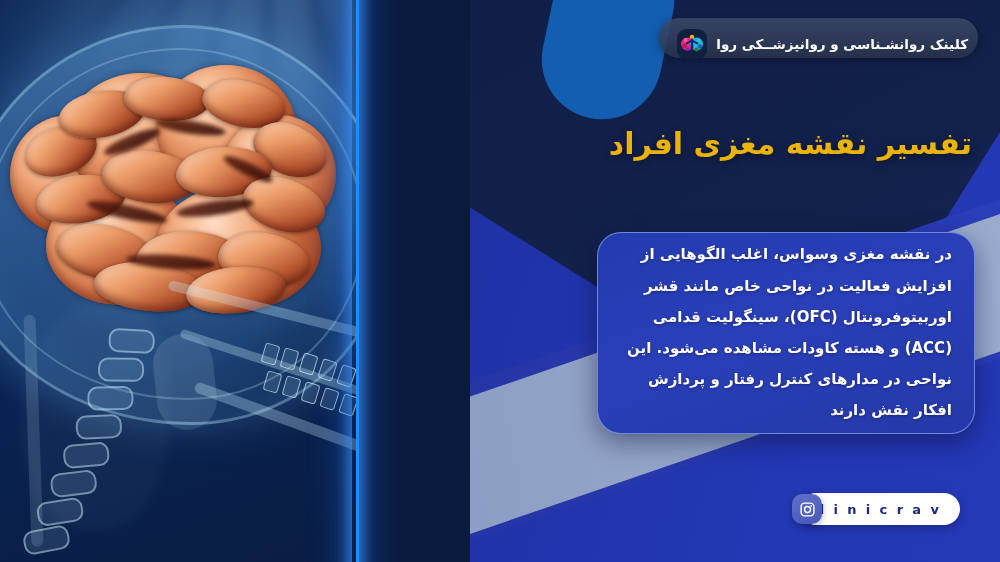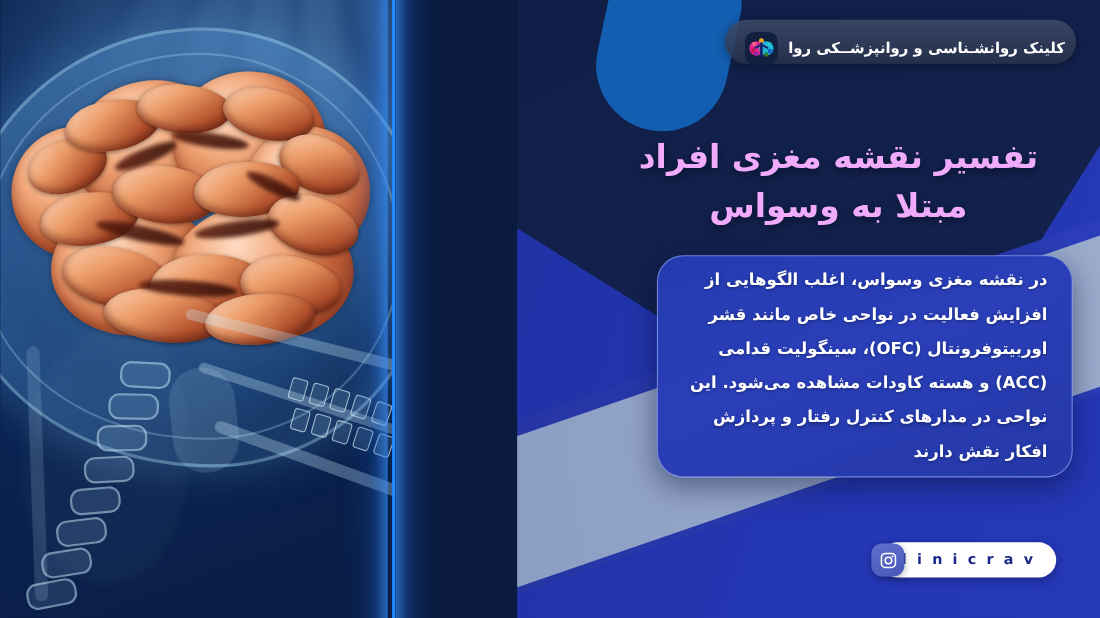--- a/index.html
+++ b/index.html
@@ -137,21 +137,21 @@
     color:#fff;font-size:13.5px;font-weight:bold;white-space:nowrap;letter-spacing:.2px;
   }
   .brand-logo{
     width:30px;height:30px;border-radius:9px;flex:none;
     background:#11203f;display:flex;align-items:center;justify-content:center;
   }
 
   
   .title{
     position:absolute;right:28px;top:122px;width:420px;
-    text-align:center;color:#f0abfc;font-weight:bold;
+    text-align:right;color:#eab308;font-weight:bold;
     font-size:30px;line-height:1.45;letter-spacing:.3px;
     text-shadow:0 2px 8px rgba(0,0,0,.45);
   }
 
   
   .card{
     position:absolute;right:25px;top:232px;width:378px;height:202px;
     border-radius:24px;
     background:linear-gradient(160deg,#243bb0 0%,#2a3fb8 45%,#2438a8 100%);
     border:1px solid rgba(170,195,255,.55);
@@ -299,21 +299,20 @@
         <circle cx="33" cy="35" r="4" fill="#2e7d32"></circle>
         <circle cx="24" cy="10" r="4.5" fill="#f9a825"></circle>
         <rect x="21.5" y="13" width="5" height="26" rx="2.5" fill="#16246b"></rect>
         <path d="M24 17 L13 23 M24 17 L35 23" stroke="#16246b" stroke-width="3.4" stroke-linecap="round"></path>
       </svg>
     </span>
   </div>
 
   <div class="title">
     <div>تفسیر نقشه مغزی افراد</div>
-    <div>مبتلا به وسواس</div>
   </div>
 
   <div class="card">
     <p>در نقشه مغزی وسواس، اغلب الگوهایی از افزایش فعالیت در نواحی خاص مانند قشر اوربیتوفرونتال (OFC)، سینگولیت قدامی (ACC) و هسته کاودات مشاهده می‌شود. این نواحی در مدارهای کنترل رفتار و پردازش افکار نقش دارند</p>
   </div>
 
   <div class="pill pill-ig">
     <span>c l i n i c r a v</span>
     <span class="icon-badge">
       <svg width="17" height="17" viewBox="0 0 24 24" fill="none" stroke="#ffffff" stroke-width="2">

